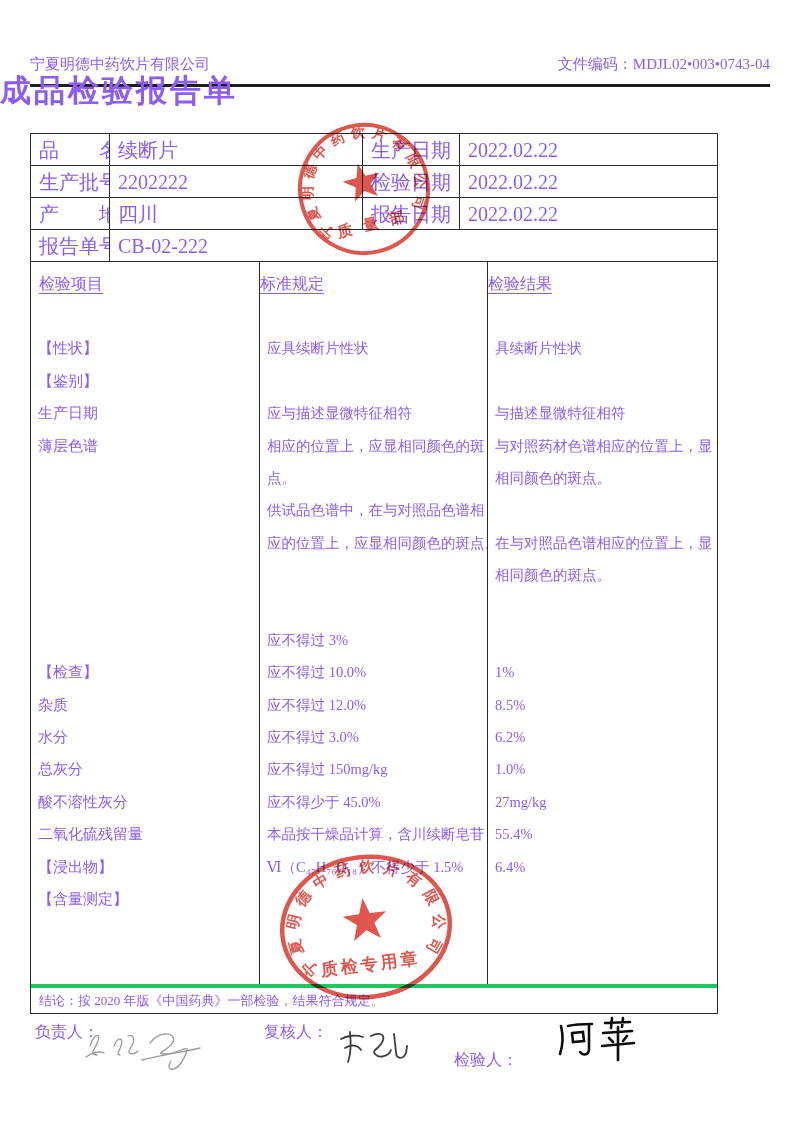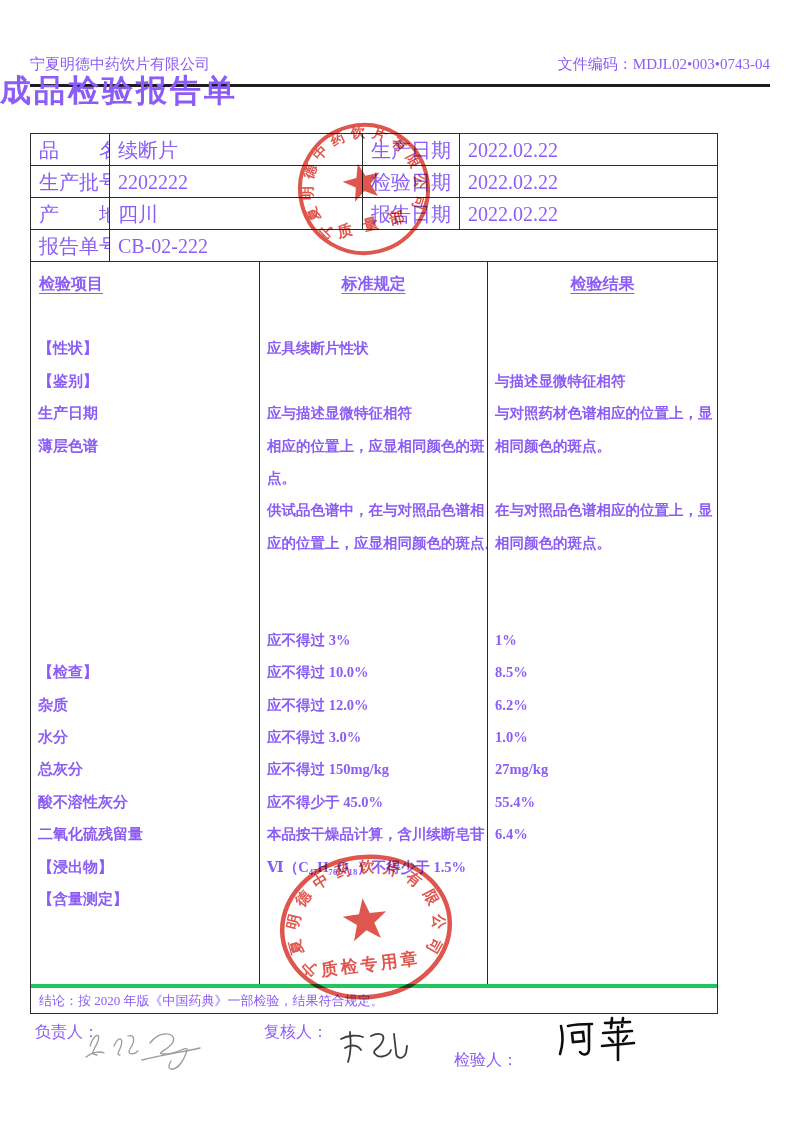--- a/index.html
+++ b/index.html
@@ -17,24 +17,24 @@
   
   .tbl { position:absolute; left:30px; top:133px; width:686px; border:1px solid #2b2b2b; background:transparent; }
   .info { display:grid; grid-template-columns:79px 253px 97px 1fr; }
   .info > div { height:32px; line-height:32px; border-bottom:1px solid #2b2b2b;
                 font-size:20px; padding-left:8px; box-sizing:border-box;
                 overflow:hidden; white-space:nowrap; }
   .bR { border-right:1px solid #2b2b2b; }
   .span3 { grid-column:2/5; }
   
   .main { display:grid; grid-template-columns:229px 228px 1fr; height:722px; box-sizing:border-box; }
-  .col { padding-top:6px; box-sizing:border-box; overflow:hidden;font-weight:bold; }
+  .col { padding-top:6px; box-sizing:border-box; overflow:hidden; }
   .c1,.c2 { border-right:1px solid #2b2b2b; }
   .colhead { height:32px; line-height:32px; padding-left:8px; font-size:16px; }
-  .c2 .colhead,.c3 .colhead { text-align:center; padding-left:0; }
+  .c2 .colhead,.c3 .colhead { padding-left:0; }
   .colhead .u { text-decoration:underline; text-underline-offset:4px; }
   .lines .ln { height:32.4px; line-height:32.4px; padding:0 7px; font-size:15px;
                white-space:nowrap; overflow:hidden; }
   .c2 .lines .ln,.c3 .lines .ln { font-size:14.5px; }
   
   .conclusion { border-top:4px solid #22c55e; height:25px; line-height:25px;
                 font-size:13px; padding-left:8px; white-space:nowrap; overflow:hidden; }
   
   .sign-label { position:absolute; top:1022px; font-size:16px; }
   .sl1 { left:35px; } .sl2 { left:264px; } .sl3 { left:454px;margin-top:28px; }
@@ -124,20 +124,21 @@
             <div class="ln">应不得过 150mg/kg</div>
             <div class="ln">应不得少于 45.0%</div>
             <div class="ln">本品按干燥品计算，含川续断皂苷</div>
             <div class="ln">Ⅵ（C₄₇H₇₆O₁₈）不得少于 1.5%</div>
           </div>
       </div>
       <div class="col c3">
         <div class="colhead"><span class="u">检验结果</span></div>
         <div class="lines">
             <div class="ln">&nbsp;</div>
+            <div class="ln">具续断片性状</div>
             <div class="ln">&nbsp;</div>
             <div class="ln">与描述显微特征相符</div>
             <div class="ln">与对照药材色谱相应的位置上，显</div>
             <div class="ln">相同颜色的斑点。</div>
             <div class="ln">&nbsp;</div>
             <div class="ln">在与对照品色谱相应的位置上，显</div>
             <div class="ln">相同颜色的斑点。</div>
             <div class="ln">&nbsp;</div>
             <div class="ln">&nbsp;</div>
             <div class="ln">1%</div>

